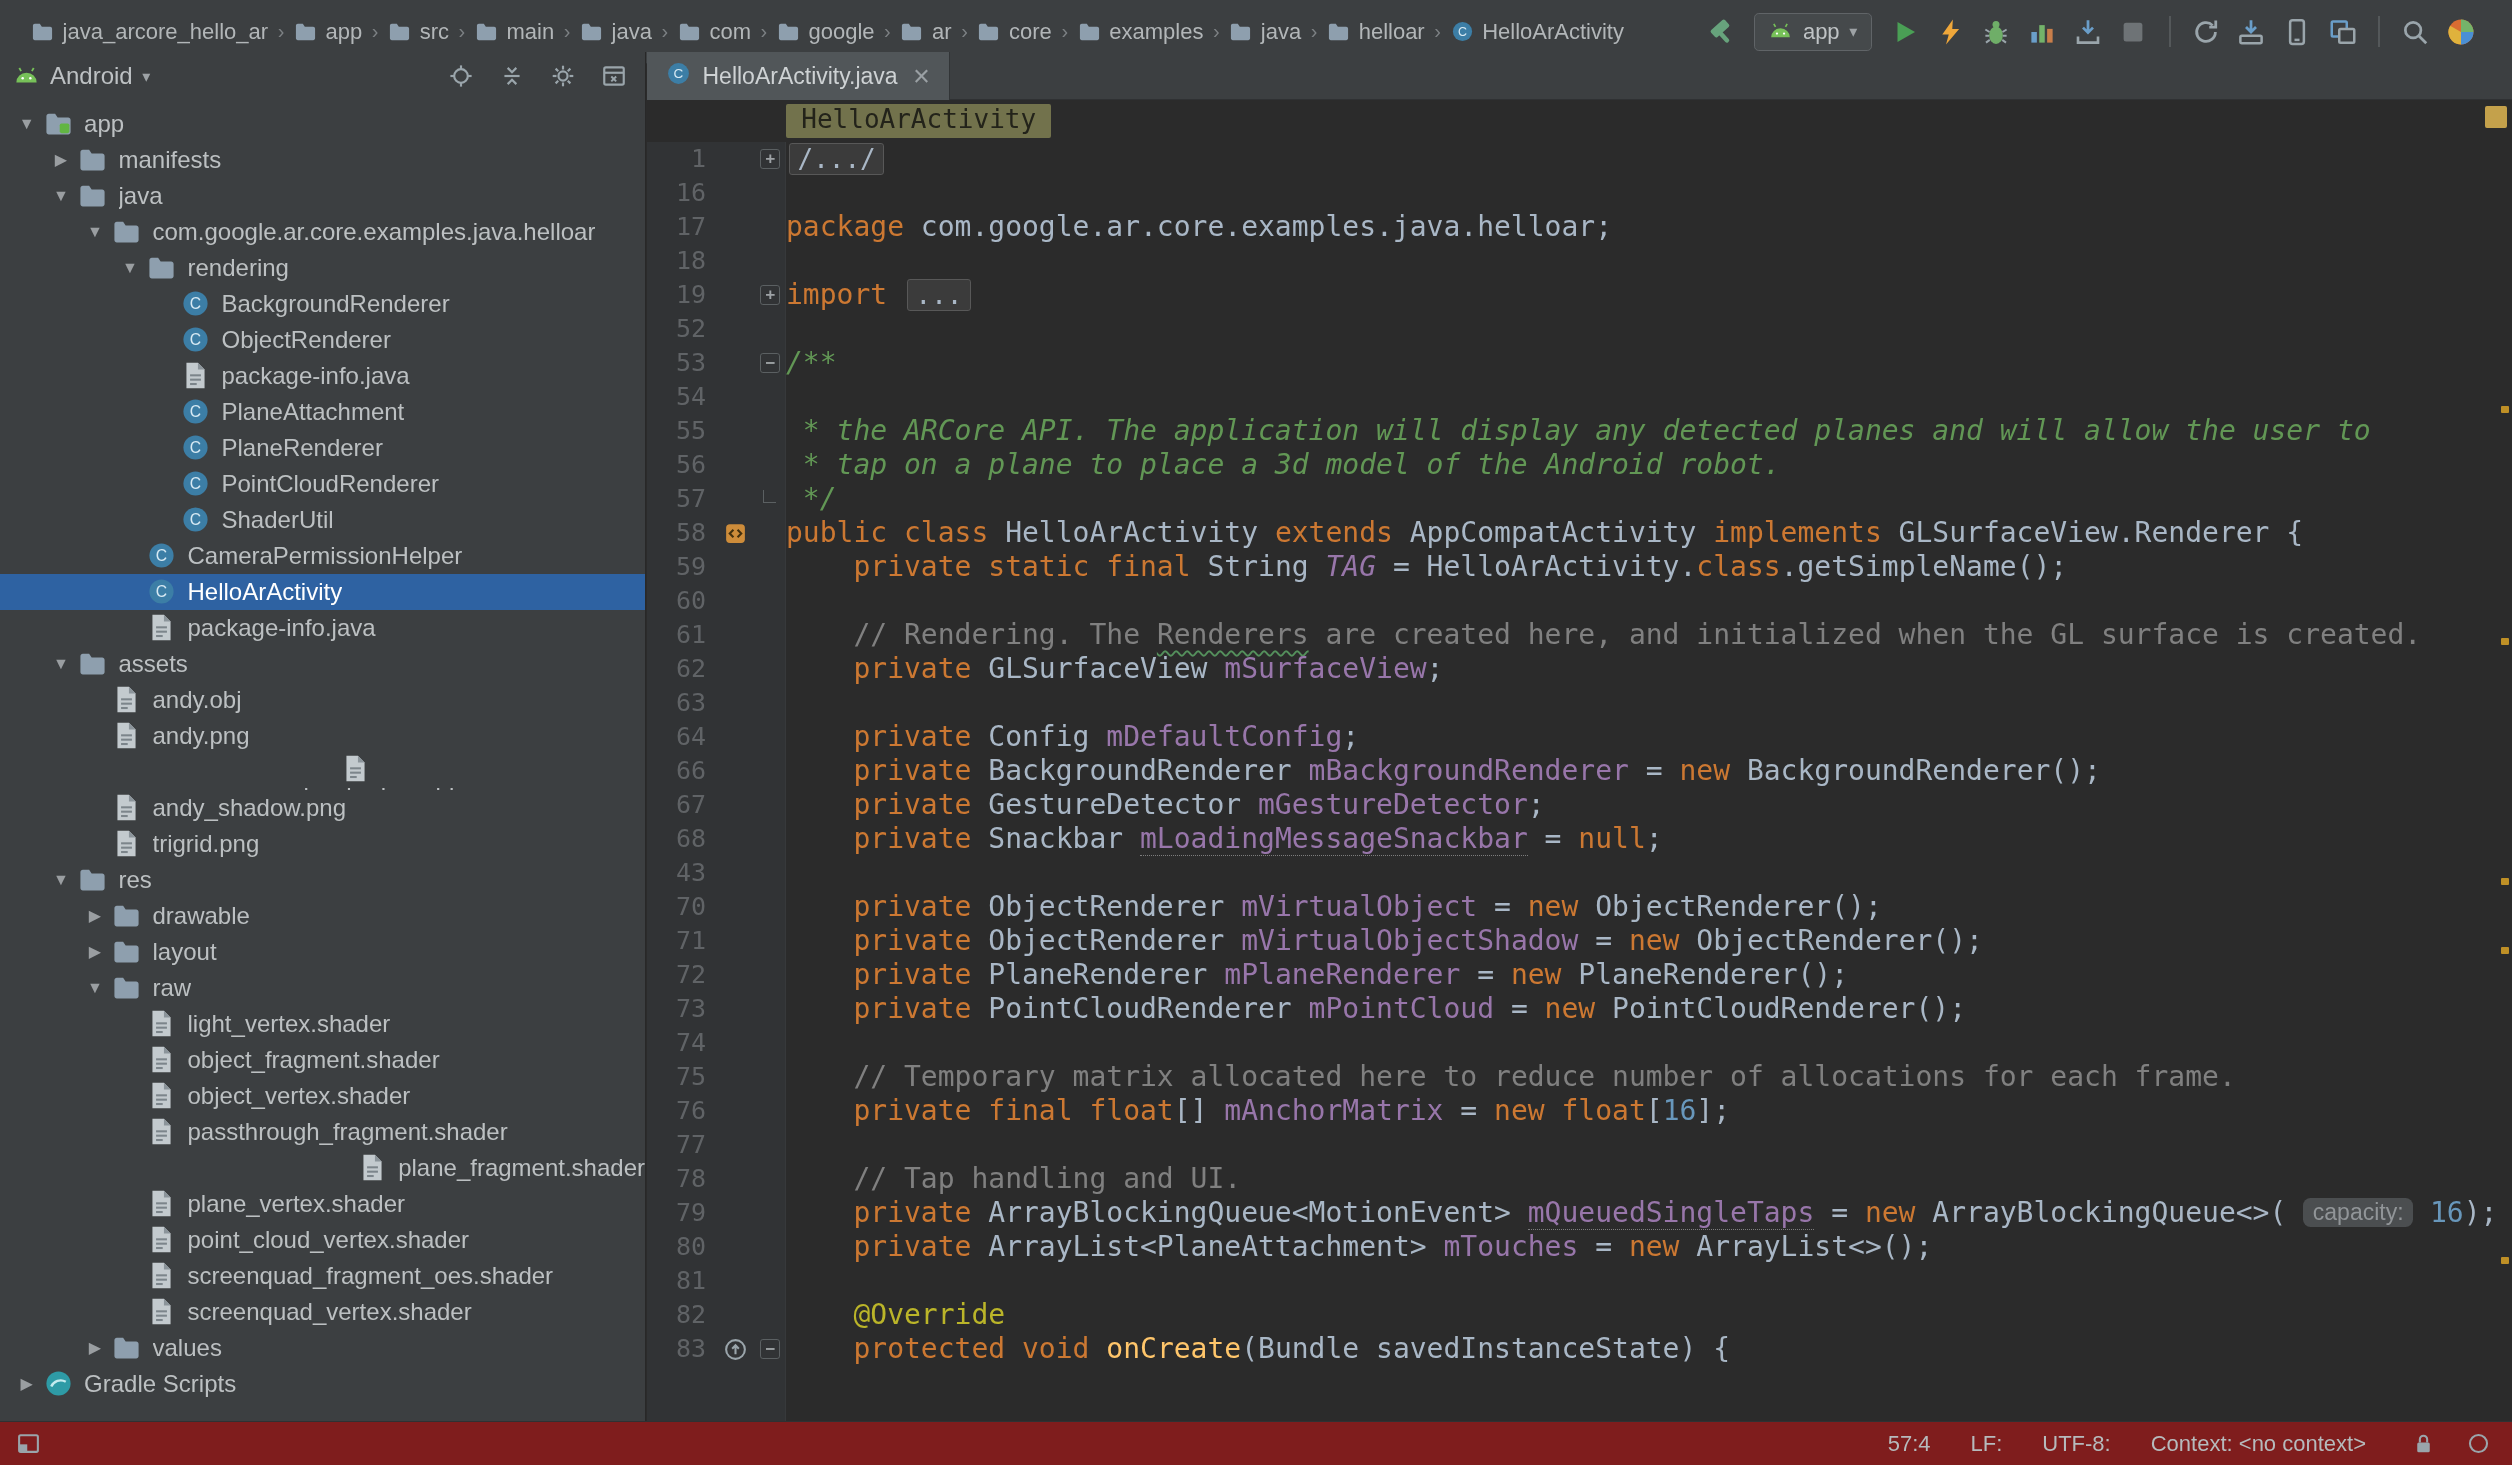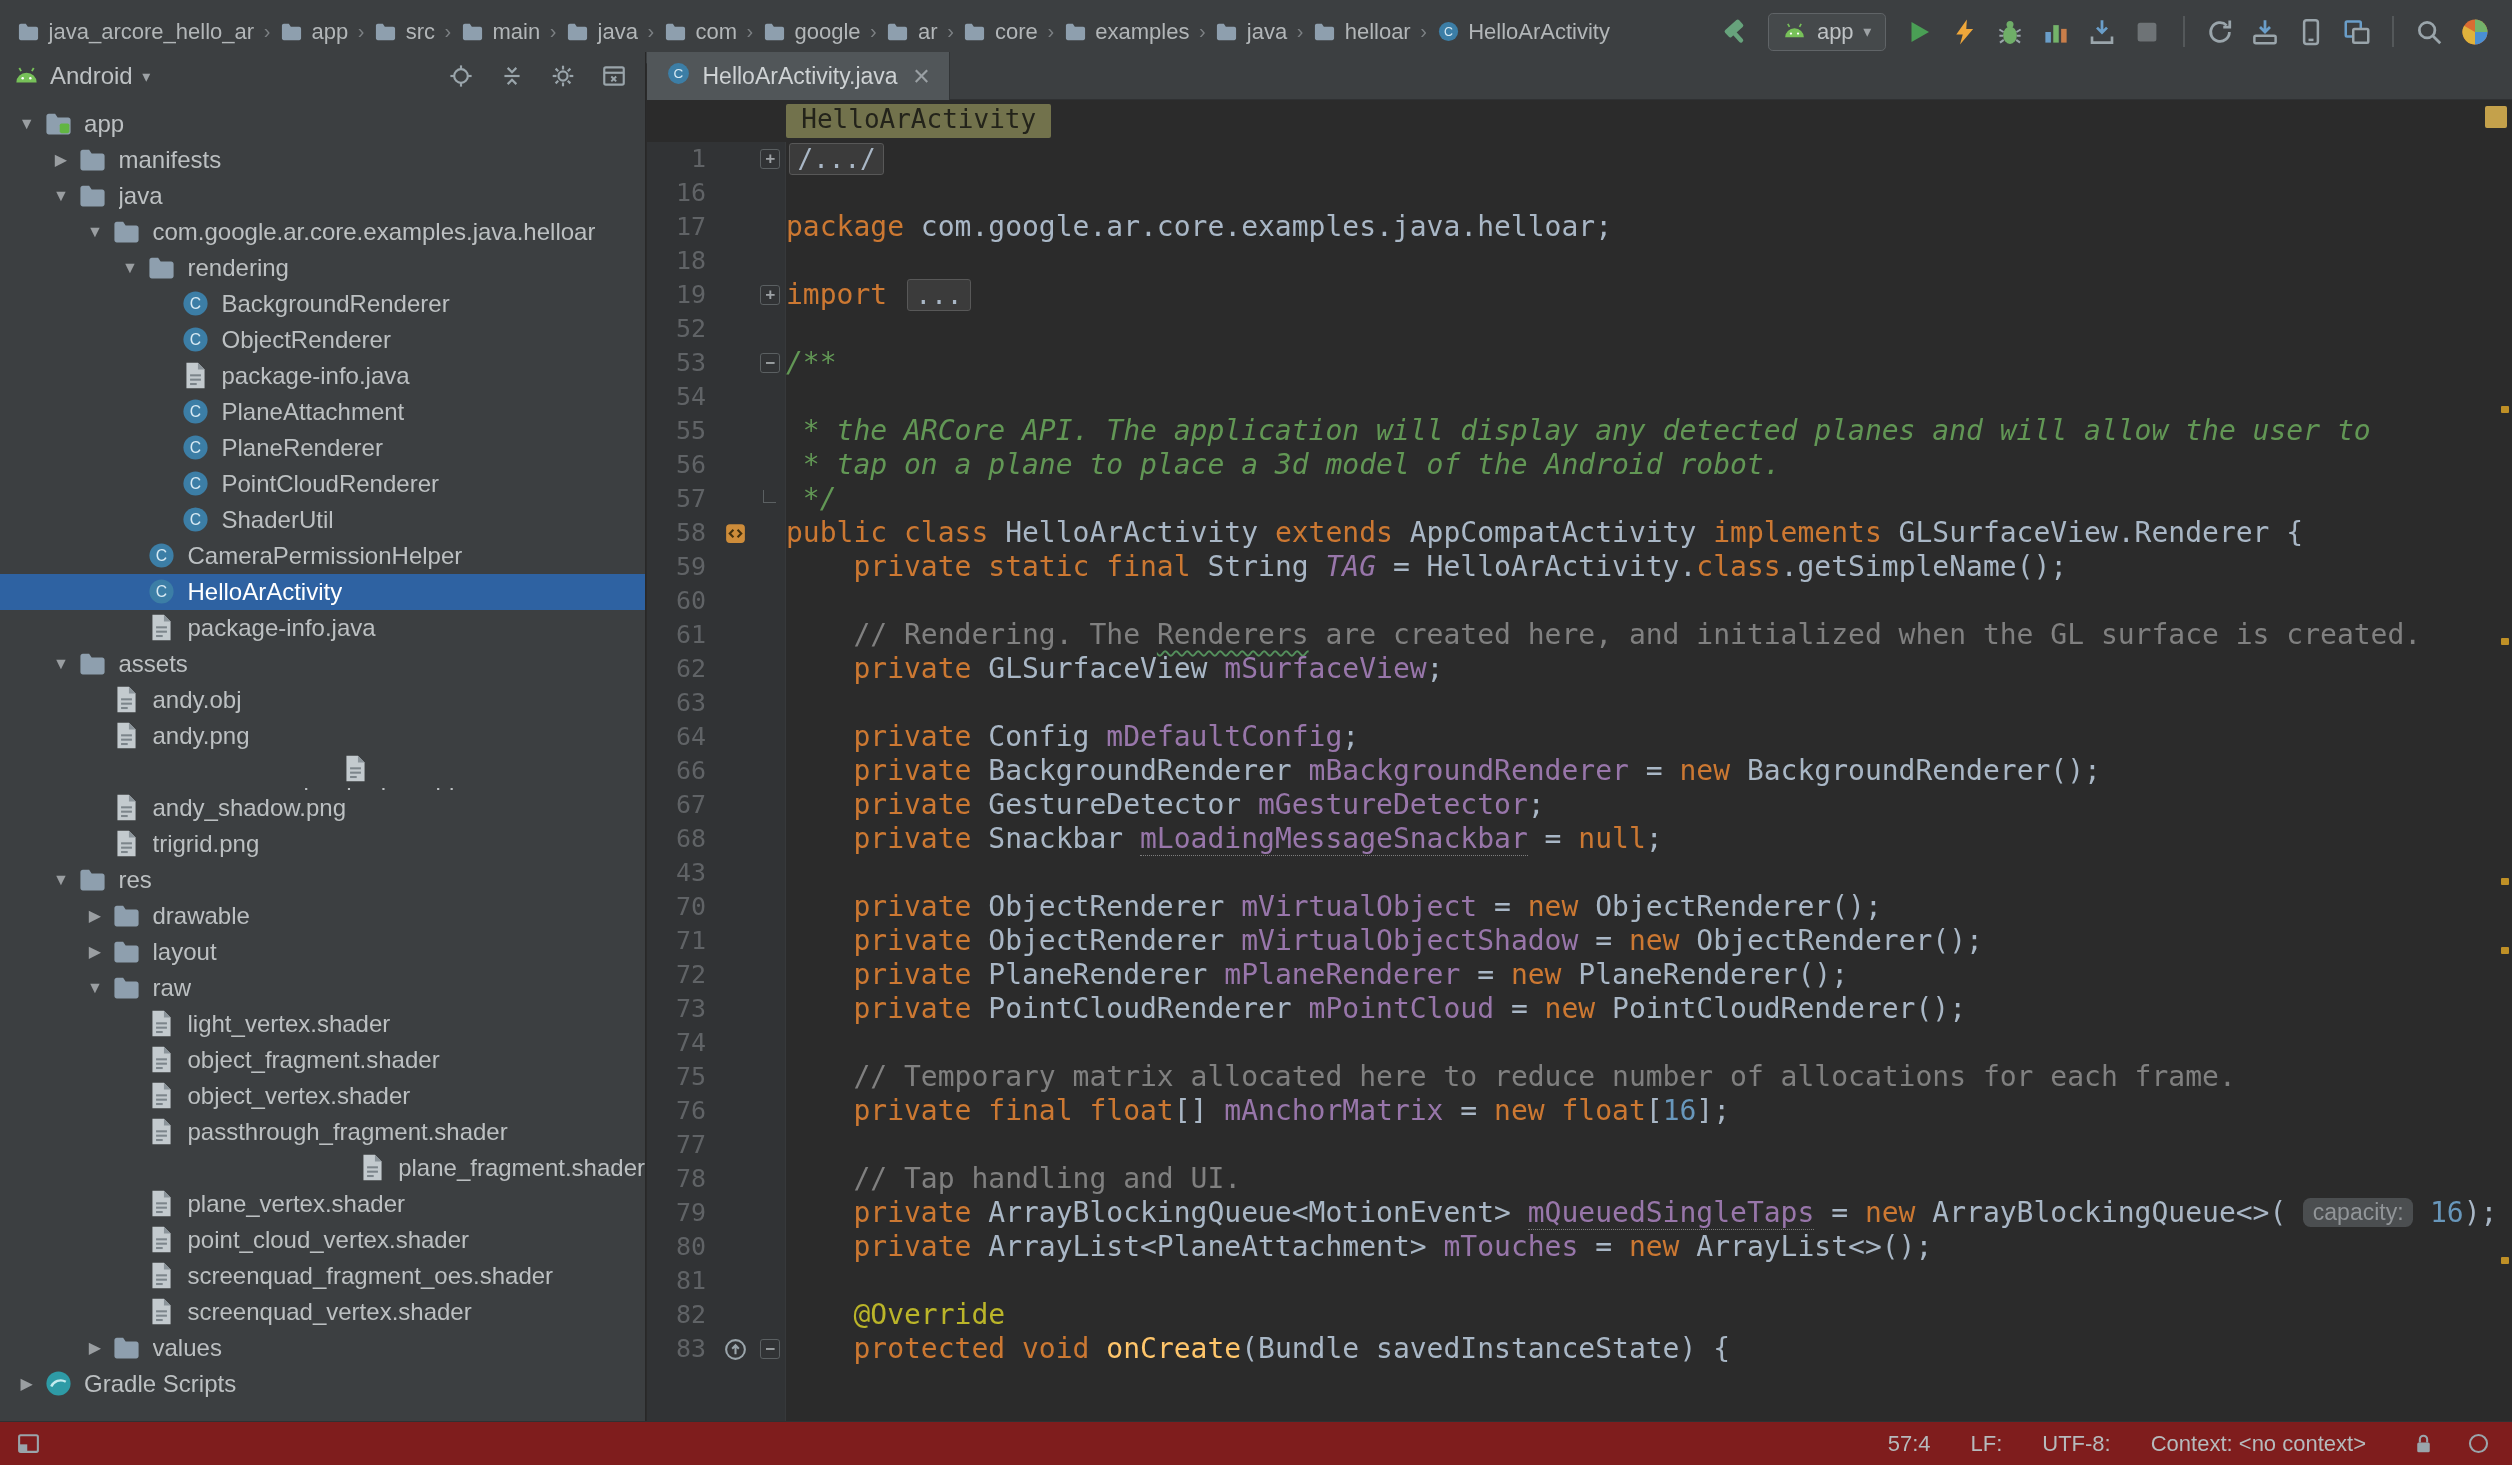--- a/index.html
+++ b/index.html
@@ -3,21 +3,21 @@
 <meta charset="utf-8">
 <style>
   * { margin:0; padding:0; box-sizing:border-box; }
   html,body { width:2512px; height:1465px; overflow:hidden; }
   body { background:#2b2b2b; font-family:"Liberation Sans","DejaVu Sans",sans-serif; color:#bbbbbb; position:relative; }
   .icon { display:inline-block; flex:none; }
   .icon svg { width:100%; height:100%; display:block; }
 
   
   .topbar { position:absolute; top:0; left:0; right:0; height:64px; background:#3c3f41;
-            border-bottom:1px solid #2f3133; display:flex; align-items:center; padding:0 17px; }
+            border-bottom:1px solid #2f3133; display:flex; align-items:center; padding:0 31px; }
   .crumbs { display:flex; align-items:center; font-size:22px; color:#b2b6b8; white-space:nowrap; overflow:hidden; }
   .crumb { display:inline-flex; align-items:center; gap:8.6px; cursor:default; }
   .crumb .icon { width:23px; height:23px; }
   .chev { color:#7d8184; margin:0 9.6px; font-size:20px; }
   .tb-right { margin-left:auto; display:flex; align-items:center; gap:5.7px; }
   .tool { width:40px; height:40px; display:inline-flex; align-items:center; justify-content:center; border-radius:3.8px; }
   .tool .icon { width:30px; height:30px; }
   .tsep { width:1.9px; height:31px; background:#54585a; margin:0 9.6px; }
   .runconfig { display:inline-flex; align-items:center; gap:9.6px; height:38px; padding:0 13.4px; margin:0 7.6px;
                background:#45494b; border:1px solid #606467; border-radius:4.8px; font-size:22px; color:#bfc3c5; }

